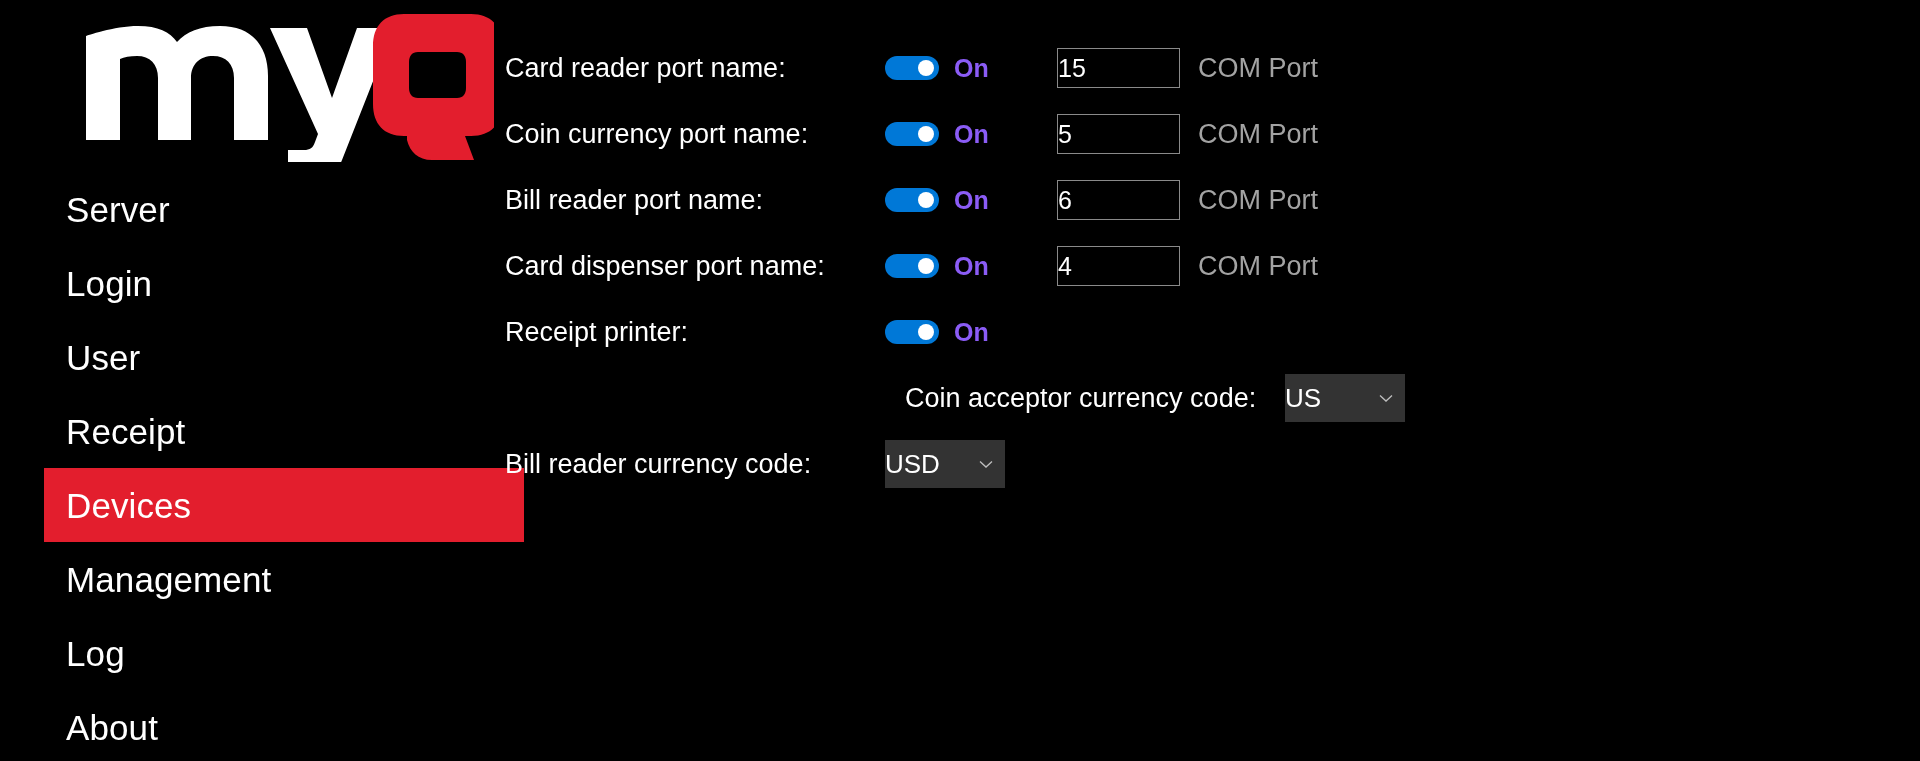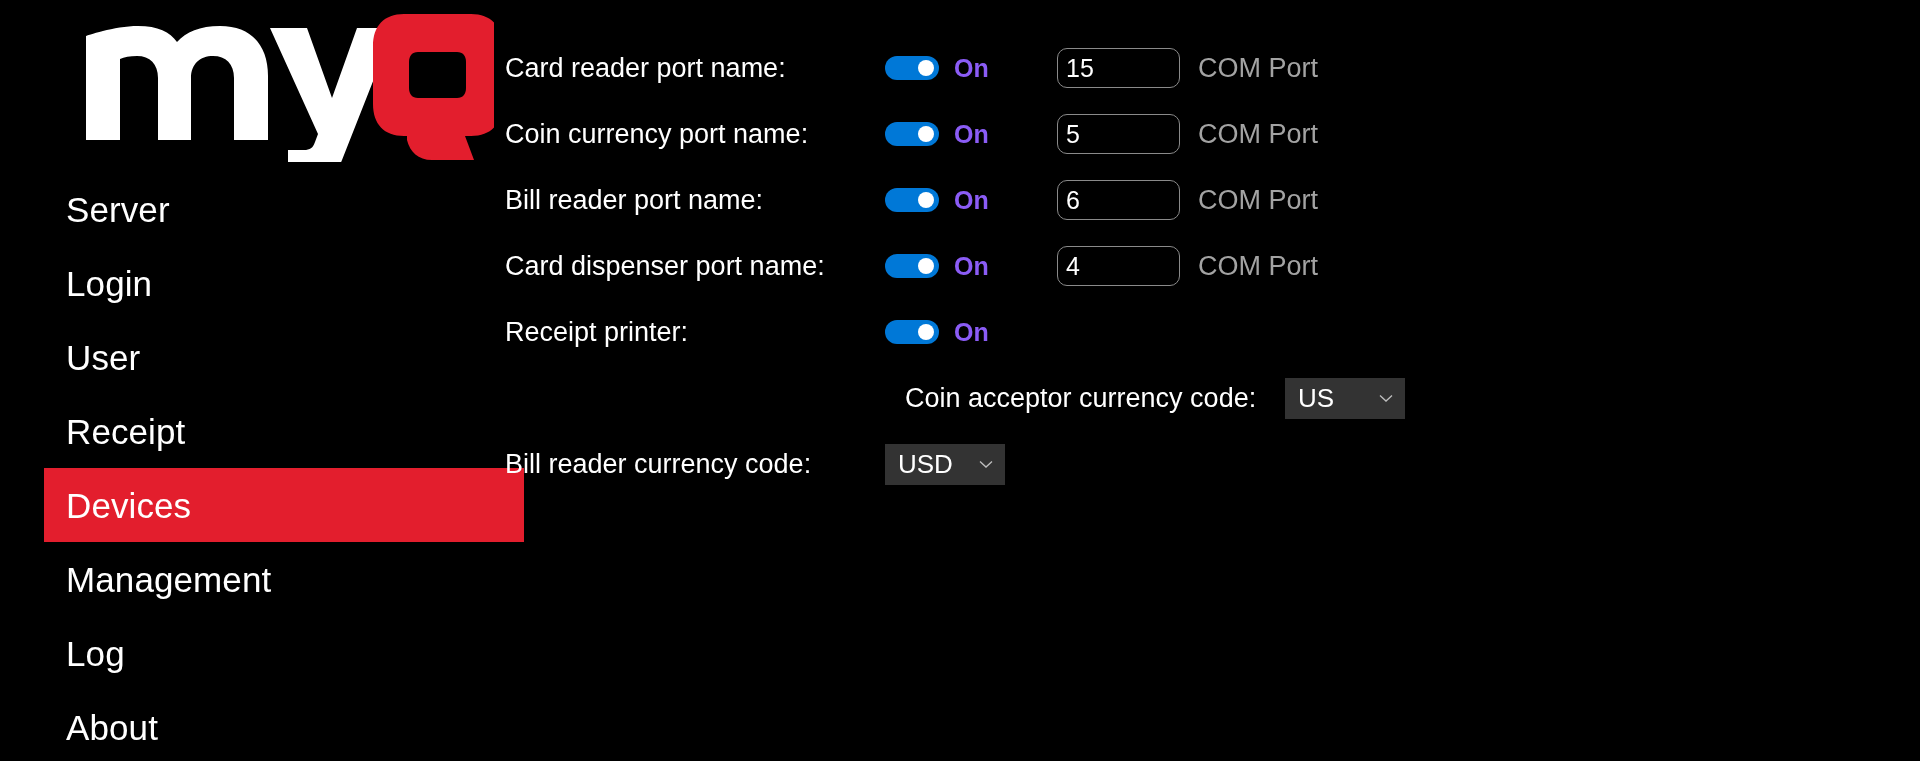--- a/index.html
+++ b/index.html
@@ -132,42 +132,41 @@
 
   
   .port-input {
     width: 123px;
     height: 40px;
     background: #000000;
     border: 1.5px solid #8a8a8a;
     color: #ffffff;
     font-family: "Liberation Sans", "DejaVu Sans", sans-serif;
     font-size: 25px;
-    padding: 0 8px;
+    padding: 0 0;
     outline: none;
-    border-radius: 10px;
+    border-radius: 0;
   }
 
   .unit-label {
     margin-left: 18px;
     font-size: 27px;
     color: #a3a3a3;
     white-space: nowrap;
     line-height: 1;
   }
 
   
   .combo {
     position: relative;
     width: 120px;
-    height: 41px;
+    height: 48px;
     background: #333333;
     display: flex;
     align-items: center;
-    padding-left: 13px;
     cursor: pointer;
   }
 
   .combo-value {
     font-size: 26px;
     color: #ffffff;
     line-height: 1;
   }
 
   .combo-arrow {

